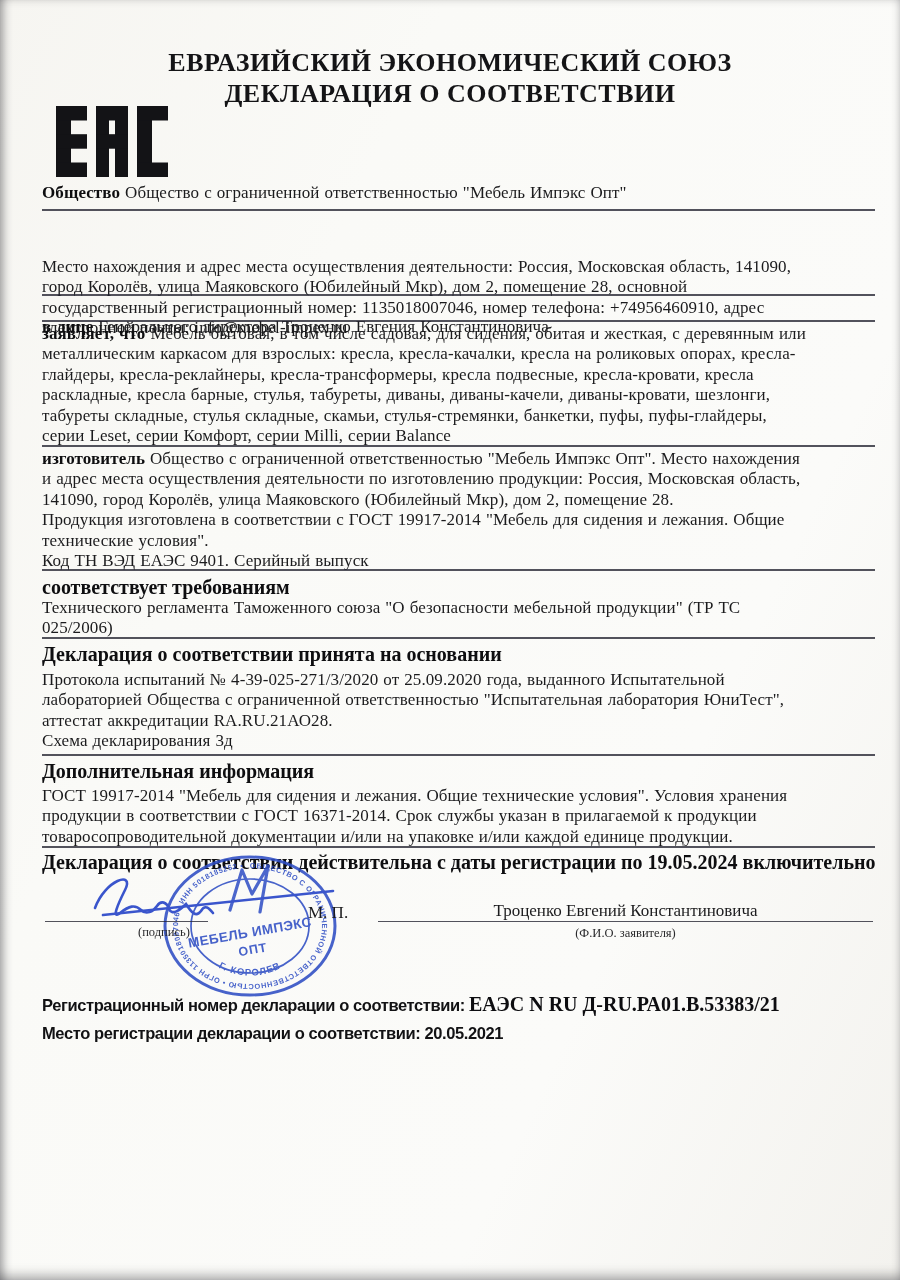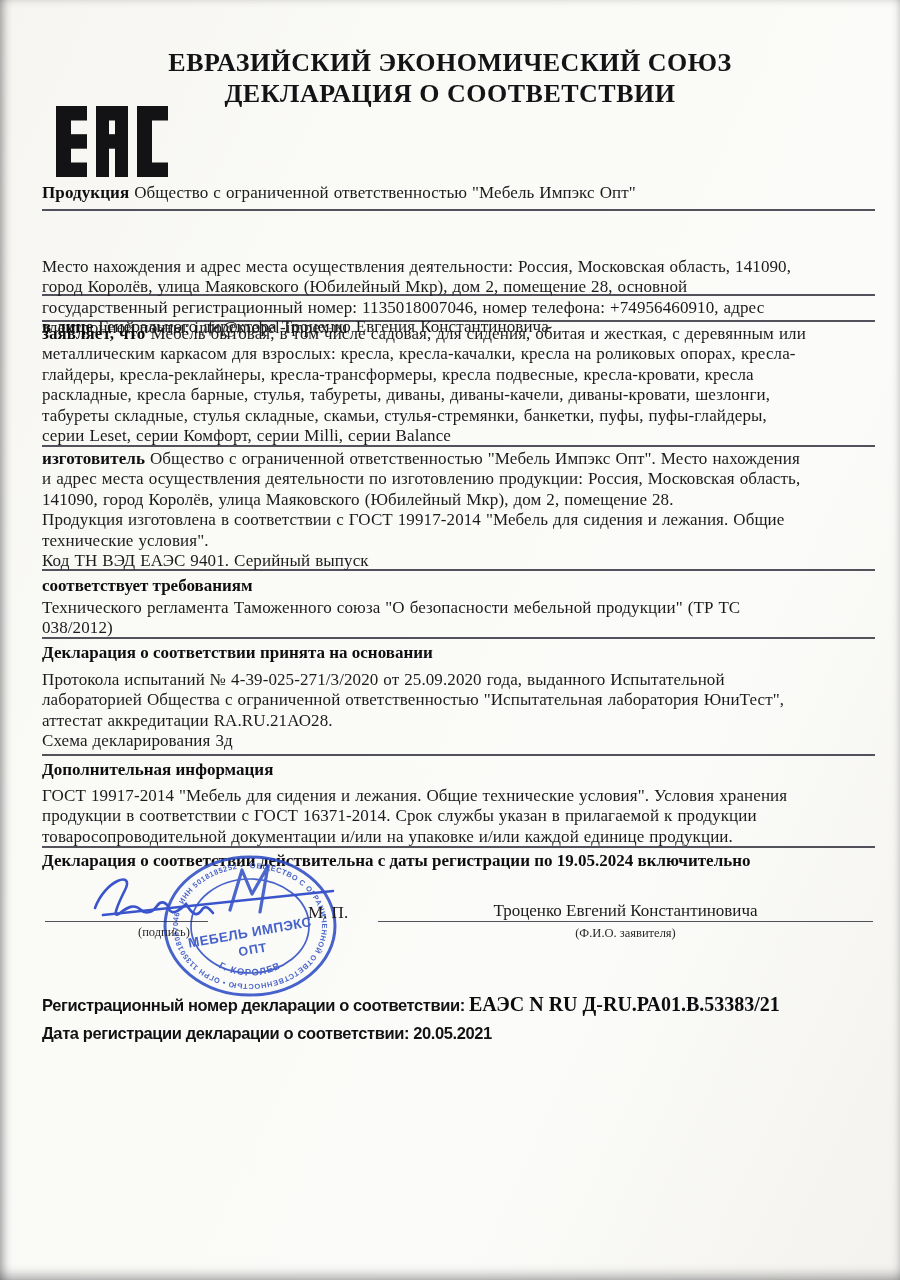--- a/index.html
+++ b/index.html
@@ -15,21 +15,21 @@
                inset -7px 0 8px -7px rgba(40,40,45,.30),
                inset 0 -14px 12px -10px rgba(40,40,45,.40),
                inset 0 7px 8px -7px rgba(40,40,45,.18);
   }
   .abs{position:absolute;}
   .title{width:900px;text-align:center;font-weight:bold;font-size:26px;letter-spacing:.5px;color:#141416;}
   .para{left:42px;width:838px;font-size:17px;line-height:20.4px;white-space:pre-line;
         letter-spacing:.1px;word-spacing:.6px;}
   .para b{color:#0e0e10;}
   .rule{left:42px;width:833px;border-top:2px solid rgba(35,35,48,.78);height:0;}
-  .heading{font-weight:bold;font-size:17px;color:#0e0e10;}
+  .heading{font-weight:bold;font-size:20px;color:#0e0e10;}
   .small-label{font-size:12.5px;color:#2a2a2c;}
   .bottomline{left:42px;width:850px;white-space:nowrap;}
   .bl-label{font-family:Liberation Sans, sans-serif;font-weight:bold;
             font-size:16.5px;letter-spacing:-.4px;color:#121214;}
   .bl-number{font-weight:bold;font-size:20px;color:#0d0d10;}
   .bl-date{font-family:"Liberation Sans","DejaVu Sans",sans-serif;font-weight:bold;
            font-size:16.5px;letter-spacing:-.4px;color:#121214;}
   .stamp-svg{opacity:.88;}
   .sig-svg{z-index:5;}
 </style>
@@ -53,21 +53,21 @@
       <rect x="40" y="0" width="13" height="71"></rect>
       <rect x="59" y="0" width="13" height="71"></rect>
       <rect x="40" y="28.2" width="32" height="14.5"></rect>
 
       <rect x="81" y="0" width="15" height="71"></rect>
       <rect x="81" y="0" width="31" height="14.5"></rect>
       <rect x="81" y="56.5" width="31" height="14.5"></rect>
     </g>
   </svg>
 
-  <div class="abs para" style="top:183px;"><b>Продукция</b><span> Общество с ограниченной ответственностью "Мебель Импэкс Опт"</span></div>
+  <div class="abs para" style="top:183px;"><b>Общество</b><span> Общество с ограниченной ответственностью "Мебель Импэкс Опт"</span></div>
   <div class="abs rule" style="top:209px;"></div>
 
   <div class="abs para" style="top:213px;margin-top:44px;">Место нахождения и адрес места осуществления деятельности: Россия, Московская область, 141090,
 город Королёв, улица Маяковского (Юбилейный Мкр), дом 2, помещение 28, основной
 государственный регистрационный номер: 1135018007046, номер телефона: +74956460910, адрес
 электронной почты: info@mebel-impex.ru</div>
   <div class="abs rule" style="top:294px;"></div>
 
   <div class="abs para" style="top:297px;margin-top:20px;"><b>в лице</b><span> Генерального директора Троценко Евгения Константиновича</span></div>
   <div class="abs rule" style="top:320px;"></div>
@@ -83,21 +83,21 @@
   <div class="abs para" style="top:449px;"><b>изготовитель</b><span> Общество с ограниченной ответственностью "Мебель Импэкс Опт". Место нахождения
 и адрес места осуществления деятельности по изготовлению продукции: Россия, Московская область,
 141090, город Королёв, улица Маяковского (Юбилейный Мкр), дом 2, помещение 28.
 Продукция изготовлена в соответствии с ГОСТ 19917-2014 "Мебель для сидения и лежания. Общие
 технические условия".
 Код ТН ВЭД ЕАЭС 9401. Серийный выпуск</span></div>
   <div class="abs rule" style="top:569px;"></div>
 
   <div class="abs heading" style="left:42px;top:576px;">соответствует требованиям</div>
   <div class="abs para" style="top:598px;">Технического регламента Таможенного союза "О безопасности мебельной продукции" (ТР ТС
-038/2012)</div>
+025/2006)</div>
   <div class="abs rule" style="top:637px;"></div>
 
   <div class="abs heading" style="left:42px;top:643px;">Декларация о соответствии принята на основании</div>
   <div class="abs para" style="top:670px;">Протокола испытаний № 4-39-025-271/3/2020 от 25.09.2020 года, выданного Испытательной
 лабораторией Общества с ограниченной ответственностью "Испытательная лаборатория ЮниТест",
 аттестат аккредитации RA.RU.21АО28.
 Схема декларирования 3д</div>
   <div class="abs rule" style="top:754px;"></div>
 
   <div class="abs heading" style="left:42px;top:760px;">Дополнительная информация</div>
@@ -138,15 +138,15 @@
   <div class="abs rule" style="left:45px;top:921px;width:163px;border-top-width:1.6px;"></div>
   <div class="abs small-label" style="left:138px;top:925px;">(подпись)</div>
   <div class="abs" style="left:308px;top:903px;font-size:17px;">М. П.</div>
 
   <div class="abs" style="left:378px;top:901px;width:495px;text-align:center;font-size:17px;">Троценко Евгений Константиновича</div>
   <div class="abs rule" style="left:378px;top:921px;width:495px;border-top-width:1.6px;"></div>
   <div class="abs small-label" style="left:378px;top:926px;width:495px;text-align:center;">(Ф.И.О. заявителя)</div>
 
   <div class="abs bottomline" style="top:993px;"><span class="bl-label">Регистрационный номер декларации о соответствии: </span><span class="bl-number">ЕАЭС N RU Д-RU.РА01.В.53383/21</span></div>
 
-  <div class="abs bottomline" style="top:1024px;"><span class="bl-label">Дата регистрации декларации о соответствии: </span><span class="bl-date">20.05.2021</span></div>
+  <div class="abs bottomline" style="top:1024px;"><span class="bl-label">Место регистрации декларации о соответствии: </span><span class="bl-date">20.05.2021</span></div>
 
 </div>
 
 </body></html>

